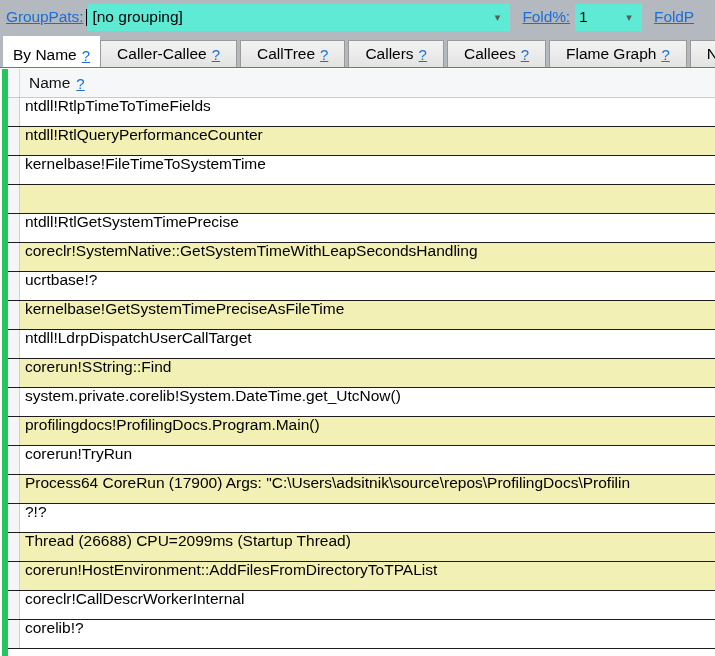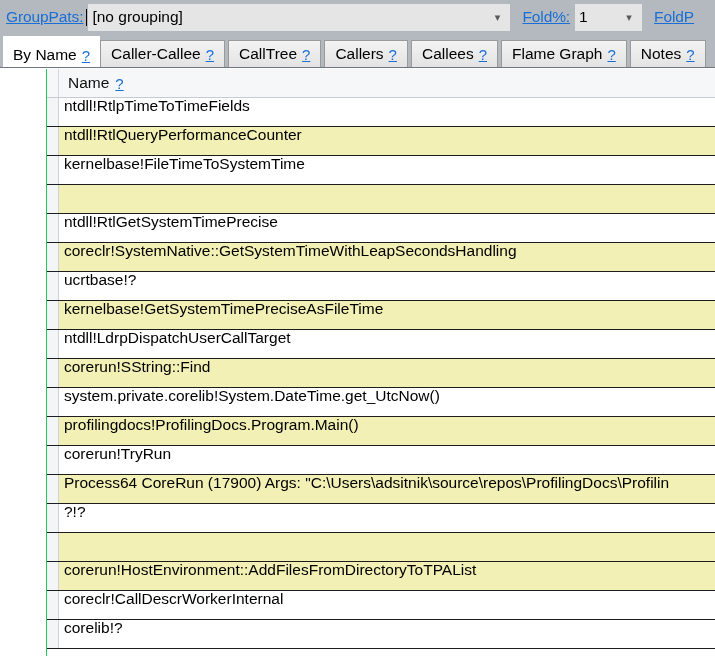--- a/index.html
+++ b/index.html
@@ -29,21 +29,21 @@
   .tb-label {
     color: #1a6fd4;
     text-decoration: underline;
     font-size: 15.5px;
     letter-spacing: -0.1px;
     padding: 0 5px 0 3px;
     cursor: pointer;
     flex: 0 0 auto;
   }
   .combo {
-    background: #e5e5e5;
+    background: #5eead4;
     border: none;
     height: 27px;
     display: flex;
     align-items: center;
     box-sizing: border-box;
     position: relative;
     flex: 0 0 auto;
   }
   .combo-grouppats { width: 422px; }
   .combo-fold { width: 67px; }
@@ -87,21 +87,21 @@
     overflow: hidden;
     white-space: nowrap;
   }
   .tab {
     height: 27px;
     background: linear-gradient(#f3f3f3, #e3e3e3);
     border: 1px solid #9a9a9a;
     border-bottom: none;
     display: flex;
     align-items: center;
-    padding: 0 10px;
+    padding: 0 16px;
     margin-right: 3px;
     font-size: 15.5px;
     color: #000;
     box-sizing: border-box;
     cursor: pointer;
     flex: 0 0 auto;
   }
   .tab.active {
     background: #ffffff;
     border: none;
@@ -125,23 +125,22 @@
     border-top: 1px solid #6f7680;
     box-sizing: border-box;
     overflow: hidden;
   }
   .grid-inner {
     position: absolute;
     left: 2px;
     top: 1px;
     right: 0;
     bottom: 0;
-    border-left: 1px solid #22c55e;
-    box-sizing: border-box;
-    margin-left: 44px;
+    border-left: 6px solid #22c55e;
+    box-sizing: border-box;
   }
   .hdr {
     display: flex;
     height: 29px;
     background: #f6f7f8;
     border-bottom: 1px solid #c8ccd2;
     box-sizing: border-box;
     align-items: center;
   }
   .hdr-gutter {
@@ -310,20 +309,21 @@
         <div class="row alt">
           <div class="row-gutter"></div>
           <div class="row-cell">Process64 CoreRun (17900) Args:  "C:\Users\adsitnik\source\repos\ProfilingDocs\Profilin</div>
         </div>
         <div class="row">
           <div class="row-gutter"></div>
           <div class="row-cell">?!?</div>
         </div>
         <div class="row alt">
           <div class="row-gutter"></div>
+          <div class="row-cell">Thread (26688) CPU=2099ms (Startup Thread)</div>
         </div>
         <div class="row alt">
           <div class="row-gutter"></div>
           <div class="row-cell">corerun!HostEnvironment::AddFilesFromDirectoryToTPAList</div>
         </div>
         <div class="row">
           <div class="row-gutter"></div>
           <div class="row-cell">coreclr!CallDescrWorkerInternal</div>
         </div>
         <div class="row">

